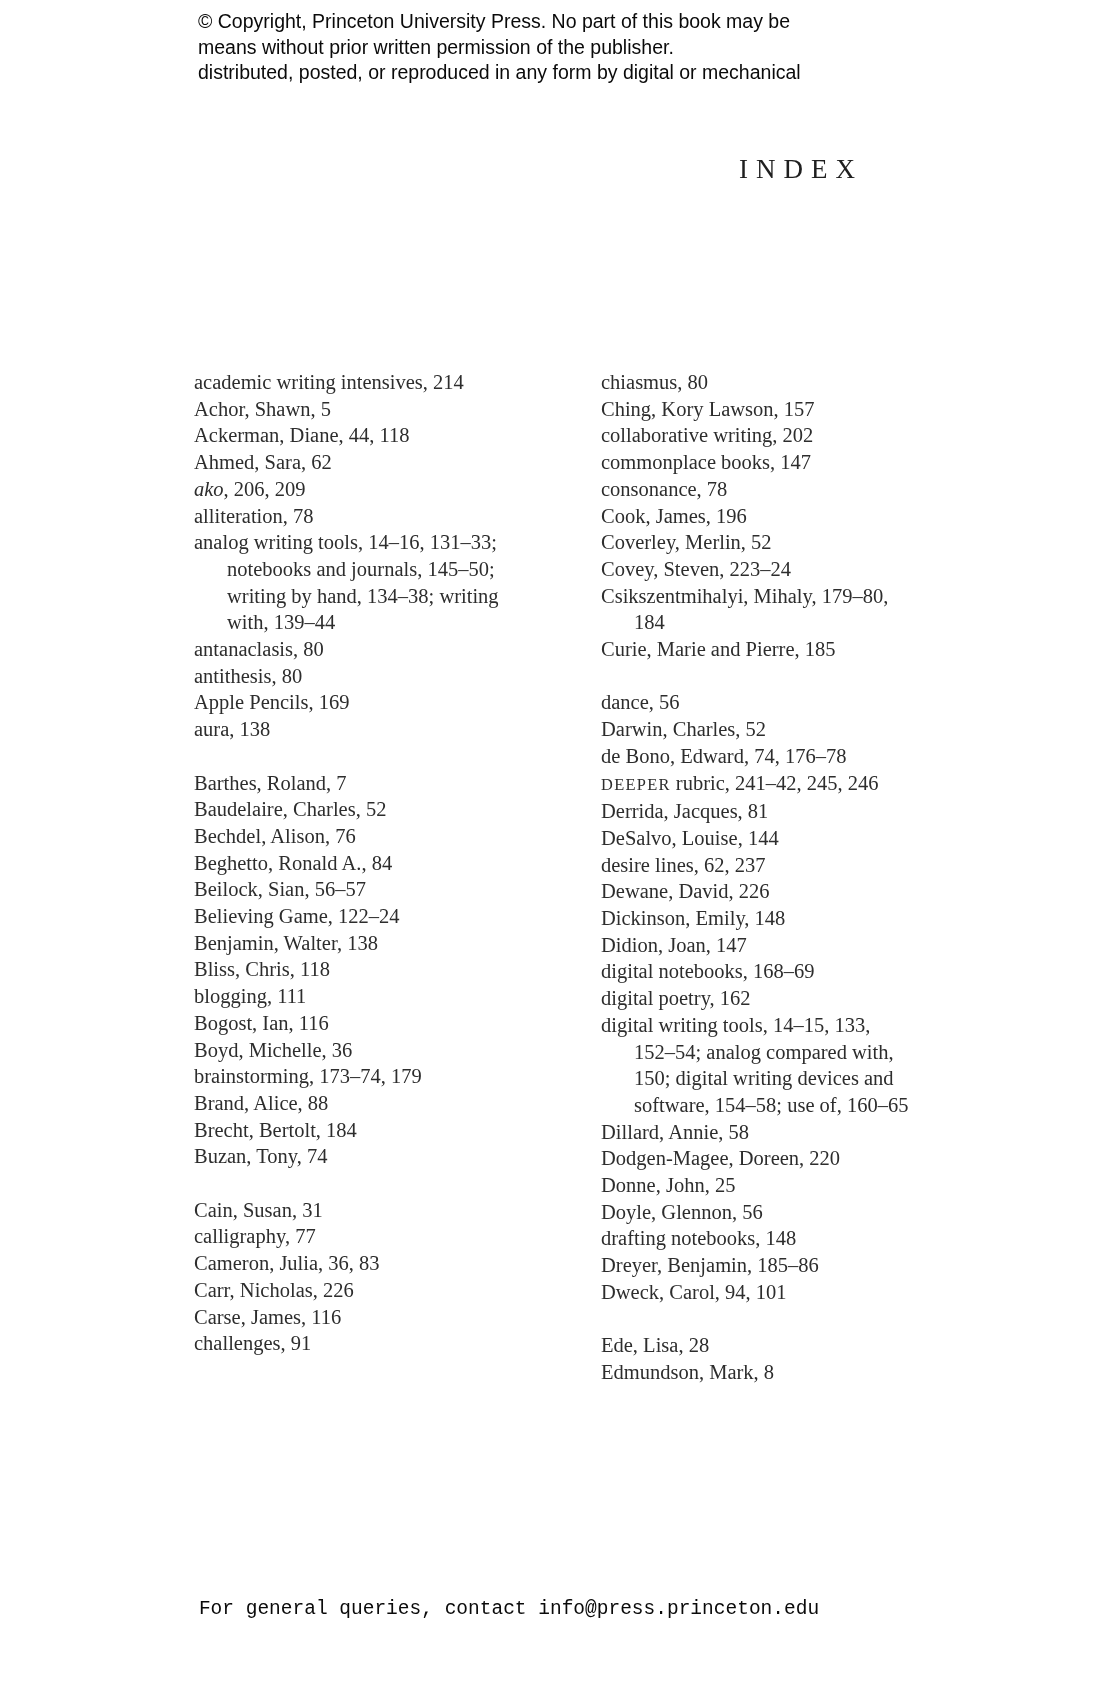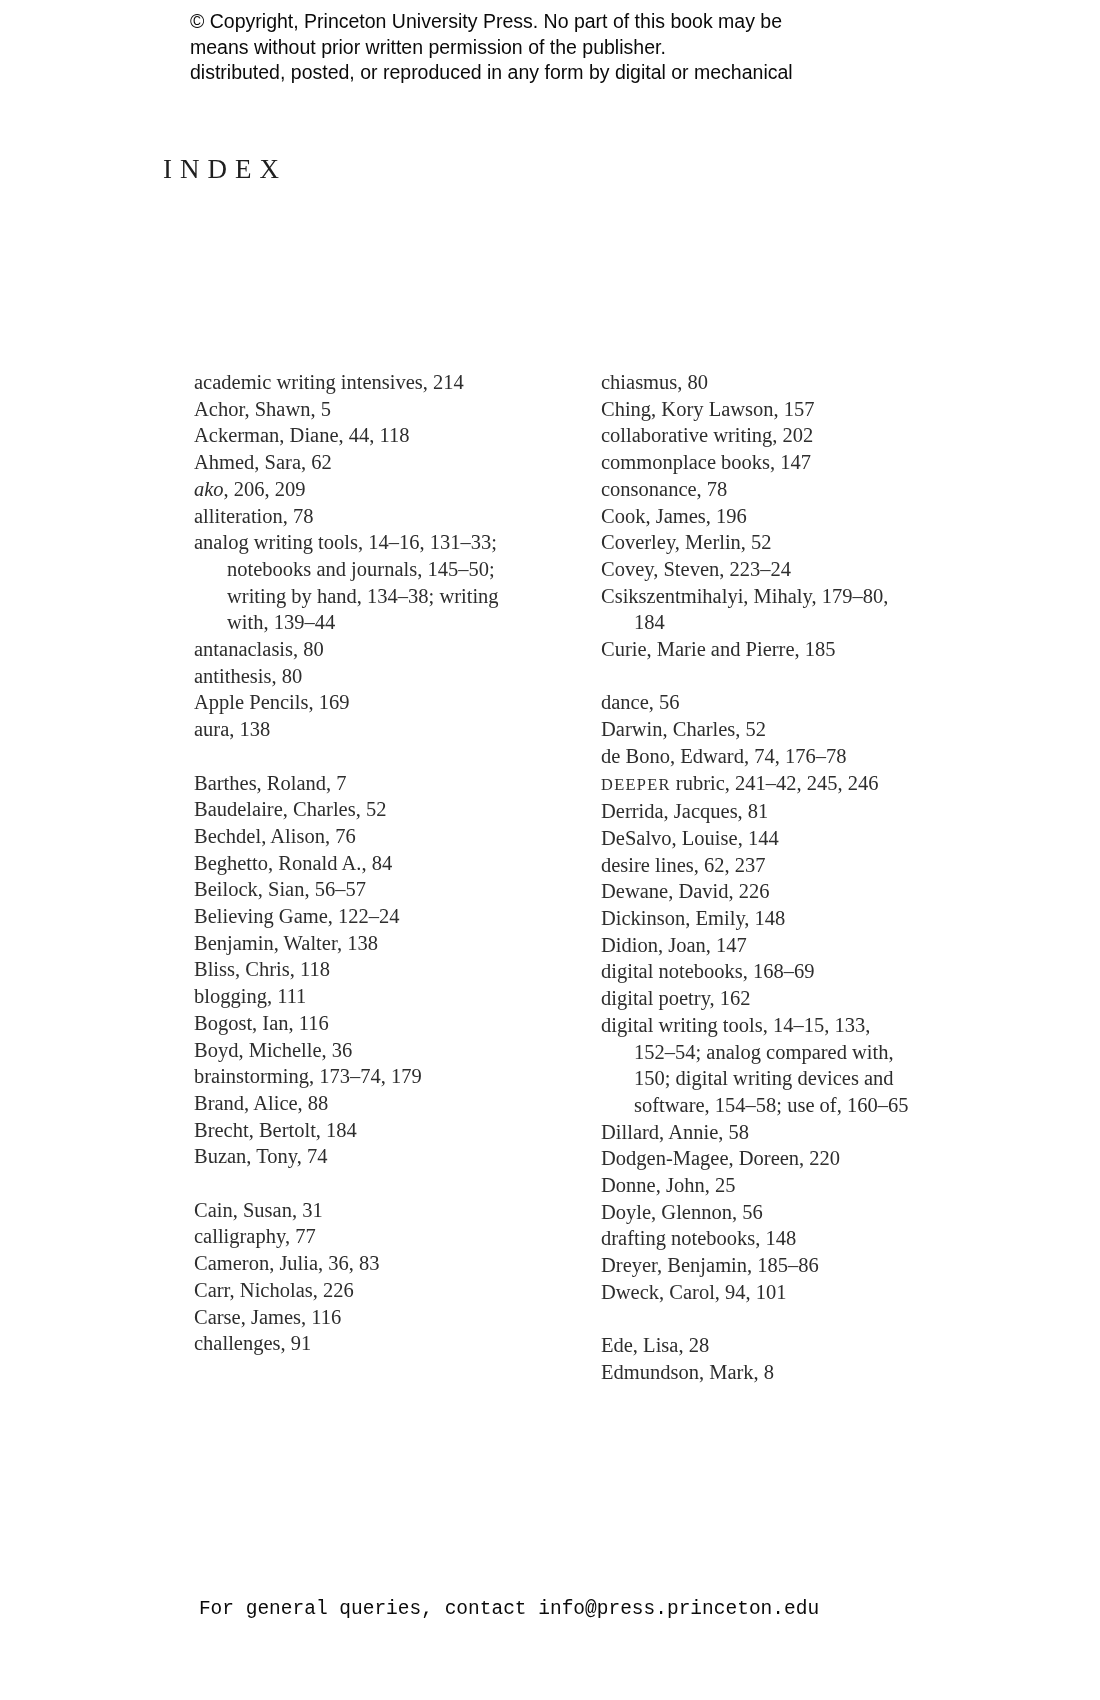--- a/index.html
+++ b/index.html
@@ -9,34 +9,34 @@
   }
   .page {
     position: relative;
     width: 1100px;
     height: 1700px;
     background: #ffffff;
     overflow: hidden;
   }
   .copyright {
     position: absolute;
-    left: 190px;
+    left: 198px;
     top: 9px;
     font-family: "Liberation Sans", sans-serif;
     font-size: 19.5px;
     line-height: 25.5px;
     color: #0a0a0a;
   }
   .title {
     position: absolute;
     left: 155px;
     top: 154px;
     width: 708px;
     margin: 0;
-    text-align: left;
+    text-align: right;
     font-family: "Liberation Serif", serif;
     font-weight: 400;
     font-size: 27px;
     letter-spacing: 8px;
     text-indent: 8px; 
     color: #1f1f1f;
   }
   .columns {
     position: absolute;
     left: 155px;

